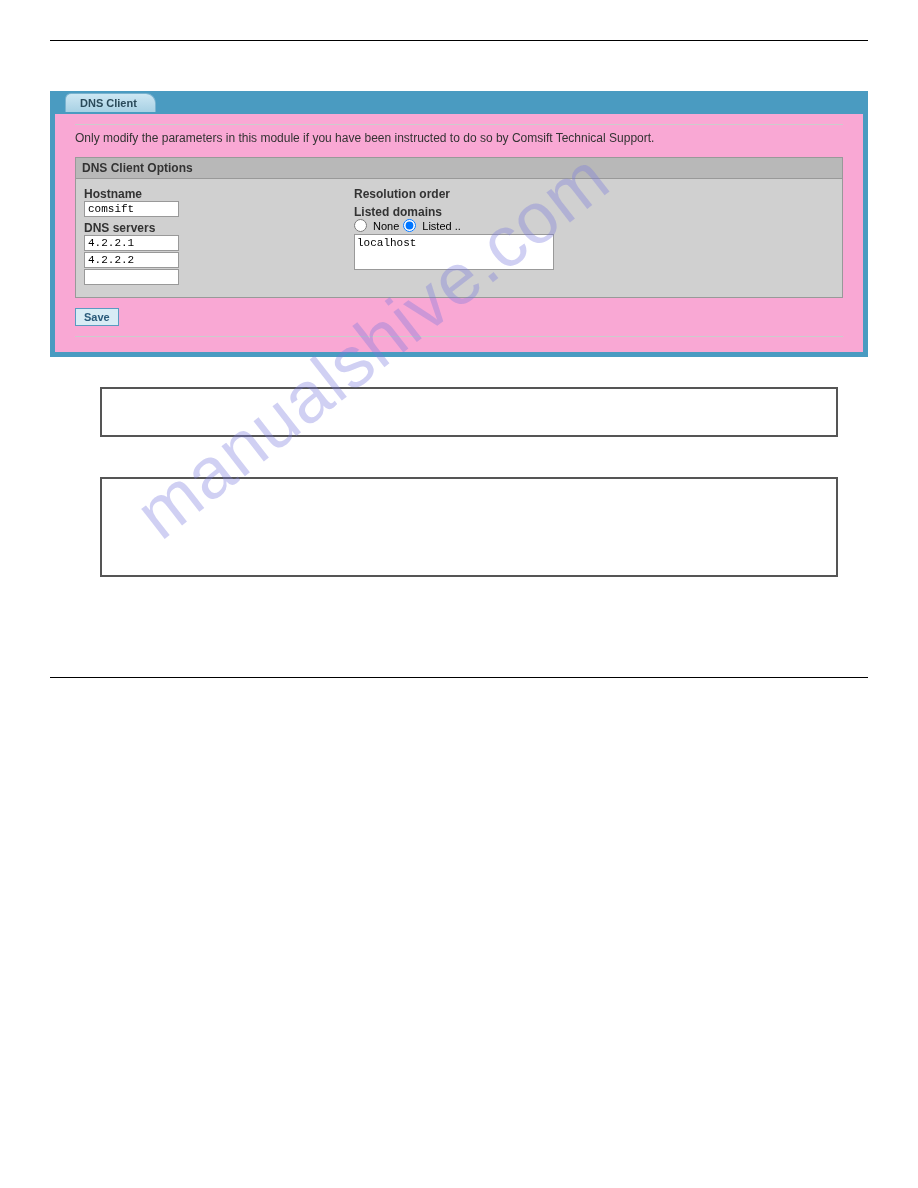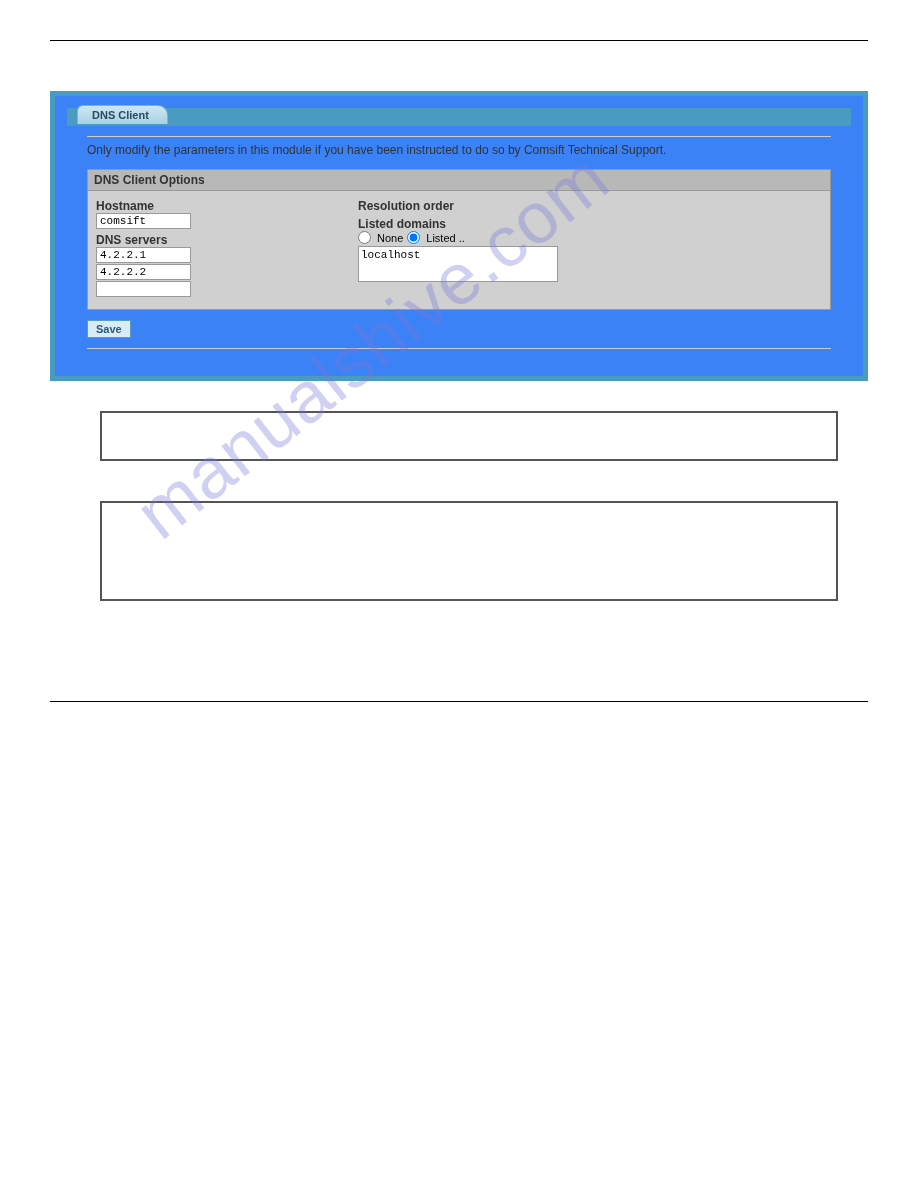--- a/index.html
+++ b/index.html
@@ -21,22 +21,22 @@
     border-top: 1px solid #000;
     margin: 20px 0 50px 0;
   }
   hr.bottom-rule {
     border: none;
     border-top: 1px solid #000;
     margin: 100px 0 20px 0;
   }
   .module {
     border: 5px solid #4a9bc1;
-    background: #3b82f6;
-    padding: 12px;
+    background: #f9a8d4;
+    padding: 0;
   }
   .module-header {
     background: #4a9bc1;
     height: 18px;
     position: relative;
   }
   .tab {
     position: absolute;
     top: -3px;
     left: 10px;

